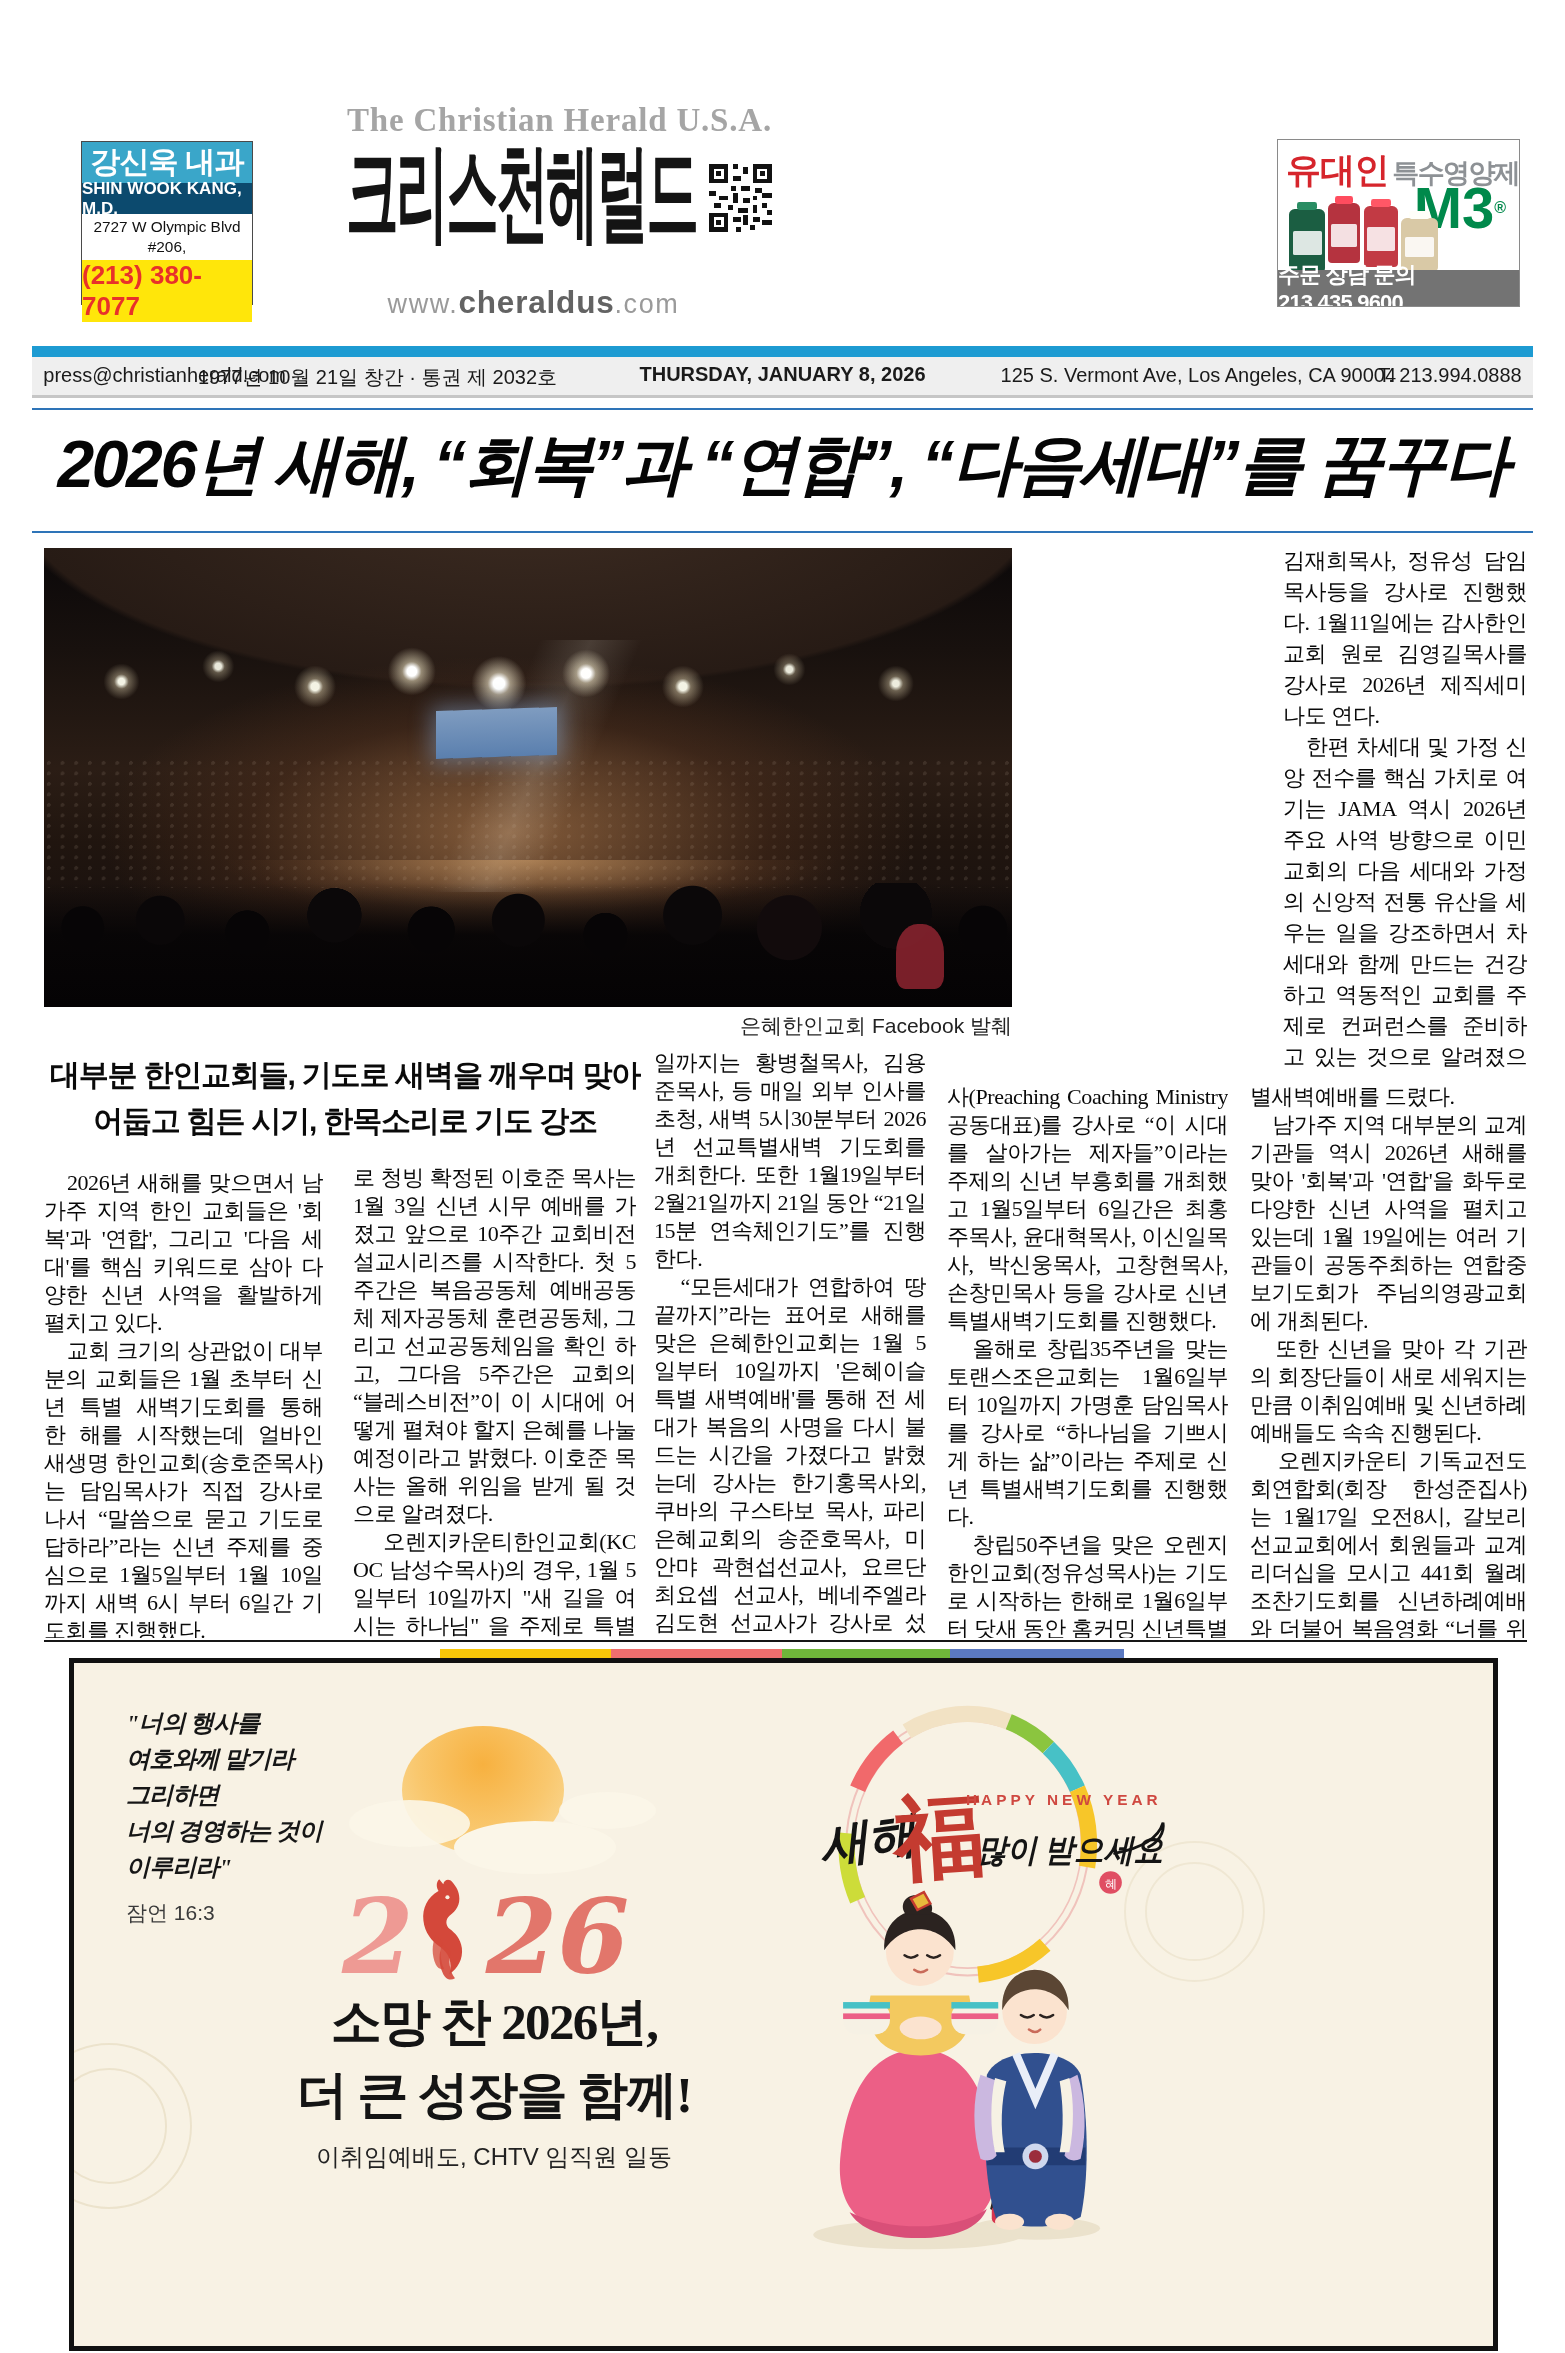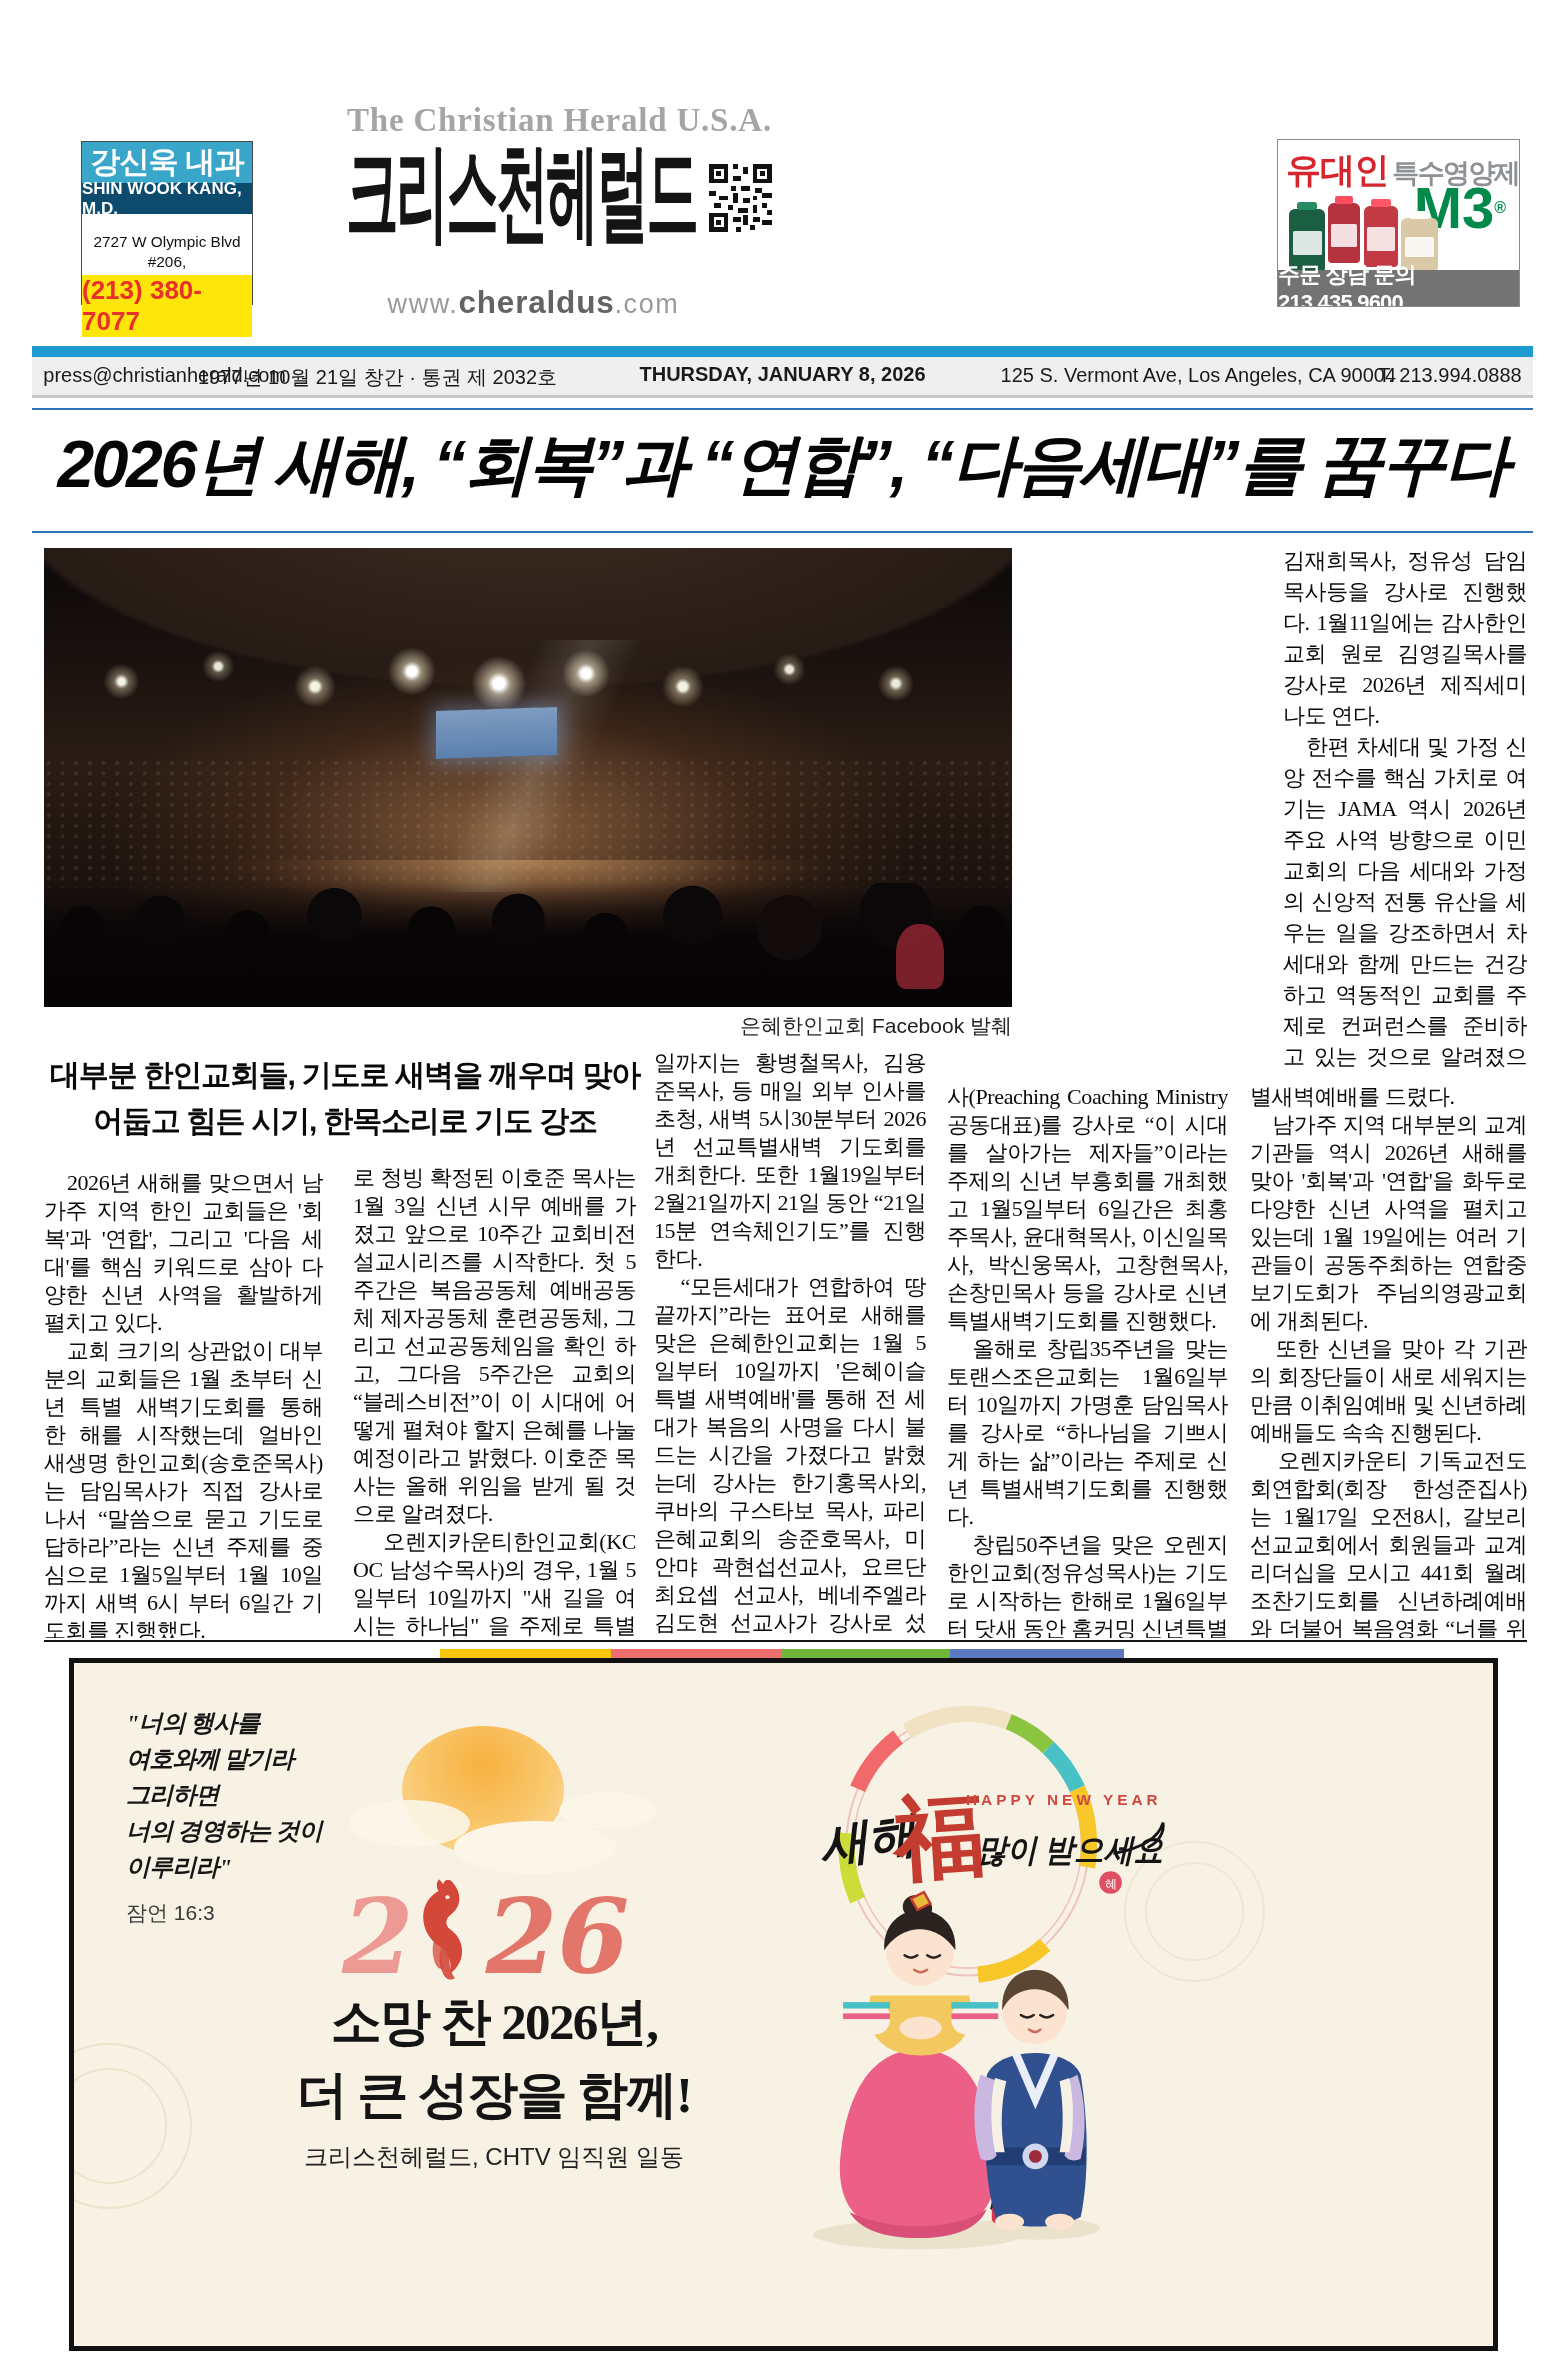--- a/index.html
+++ b/index.html
@@ -4,21 +4,21 @@
 <style>
   html,body{margin:0;padding:0;background:#e8e8e8;}
   .page{position:relative;width:1566px;height:2354px;background:#ffffff;overflow:hidden;
         font-family:"Liberation Serif",serif;color:#111;}
   .abs{position:absolute;}
 
   
   .kang-ad{left:81px;top:141px;width:170px;height:162px;border:0.8px solid #4a4a4a;display:flex;flex-direction:column;}
   .kang-b{background:#3aa6c9;color:#fff;font-weight:bold;font-size:30px;display:flex;align-items:center;justify-content:center;height:48px;font-family:"Liberation Sans",sans-serif;letter-spacing:-0.8px;}
   .kang-g{background:#0c4a6e;color:#fff;font-weight:bold;font-size:17px;display:flex;align-items:center;justify-content:center;height:31px;font-family:"Liberation Sans",sans-serif;}
-  .kang-w{background:#fff;color:#111;font-size:15.4px;text-align:center;line-height:20px;padding-top:18px;height:43px;font-family:"Liberation Sans",sans-serif;}
+  .kang-w{background:#fff;color:#111;font-size:15.4px;text-align:center;line-height:20px;padding-top:3px;height:43px;font-family:"Liberation Sans",sans-serif;}
   .kang-y{background:#ffe60a;color:#e8312a;font-weight:bold;font-size:26px;display:flex;align-items:center;justify-content:center;flex:1;font-family:"Liberation Sans",sans-serif;}
 
   .m3-ad{left:1277px;top:139px;width:241px;height:166px;border:0.8px solid #8a8a8a;background:#fff;overflow:hidden;}
   .m3-title{position:absolute;left:8px;top:6.5px;width:226px;font-family:"Liberation Sans",sans-serif;font-weight:bold;white-space:nowrap;}
   .m3-red{color:#d6252c;font-size:35px;letter-spacing:-0.8px;}
   .m3-gray{color:#8d9195;font-size:27px;letter-spacing:-1.6px;}
   .m3-logo{position:absolute;right:13px;top:39px;color:#00894b;font-family:"Liberation Sans",sans-serif;font-weight:bold;font-size:58px;line-height:58px;}
   .m3-reg{font-size:16px;vertical-align:top;}
   .bottle{position:absolute;border-radius:5.7px 5.7px 4px 4px;}
   .bottle:before{content:"";position:absolute;left:22%;top:-7.3px;width:56%;height:8px;background:inherit;border-radius:2.4px;filter:brightness(1.5);}
@@ -267,21 +267,21 @@
         <path fill="#d4483a" d="M54 6 C50 0 42 2 41 9 L35 2 C30 7 31 14 34 19 C18 28 10 44 12 62 C14 80 24 92 36 100 C50 110 54 122 50 140 C62 132 70 118 68 102 C66 88 58 80 50 74 C44 69 44 60 50 55 C60 48 66 38 64 26 C63 17 58 11 54 6 Z"></path>
         <path fill="#d4483a" d="M40 96 C34 108 34 124 40 138 C44 148 52 150 58 146 C50 136 48 120 52 108 Z" opacity=".9"></path>
         <path fill="#d4483a" d="M30 84 C24 96 24 112 30 126 C33 132 38 134 42 132 C36 120 36 104 40 92 Z" opacity=".75"></path>
         <circle cx="47" cy="28" r="3" fill="#f8f2e4"></circle>
       </svg>
       <span class="d2">26</span>
     </div>
 
     <div class="abs gmsg" style="top:325px;">소망 찬 2026년,</div>
     <div class="abs gmsg" style="top:398px;">더 큰 성장을 함께!</div>
-    <div class="abs gtag">크리스천헤럴드, CHTV 임직원 일동</div>
+    <div class="abs gtag">이취임예배도, CHTV 임직원 일동</div>
 
     <div class="abs medal" style="left:-48px;top:380px;width:162px;height:162px;"></div>
     <div class="abs medal" style="left:1050px;top:178px;width:137px;height:137px;opacity:.4;"></div>
 
     <svg class="abs" style="left:719px;top:32px;" width="404" height="598" viewBox="0 0 500 740">
 
       <ellipse cx="216" cy="185" rx="150" ry="162" fill="none" stroke="#f0c3bc" stroke-width="2.5"></ellipse>
       <ellipse cx="216" cy="185" rx="141" ry="153" fill="none" stroke="#f0c3bc" stroke-width="2"></ellipse>
 
       <g fill="none" stroke-width="20">

